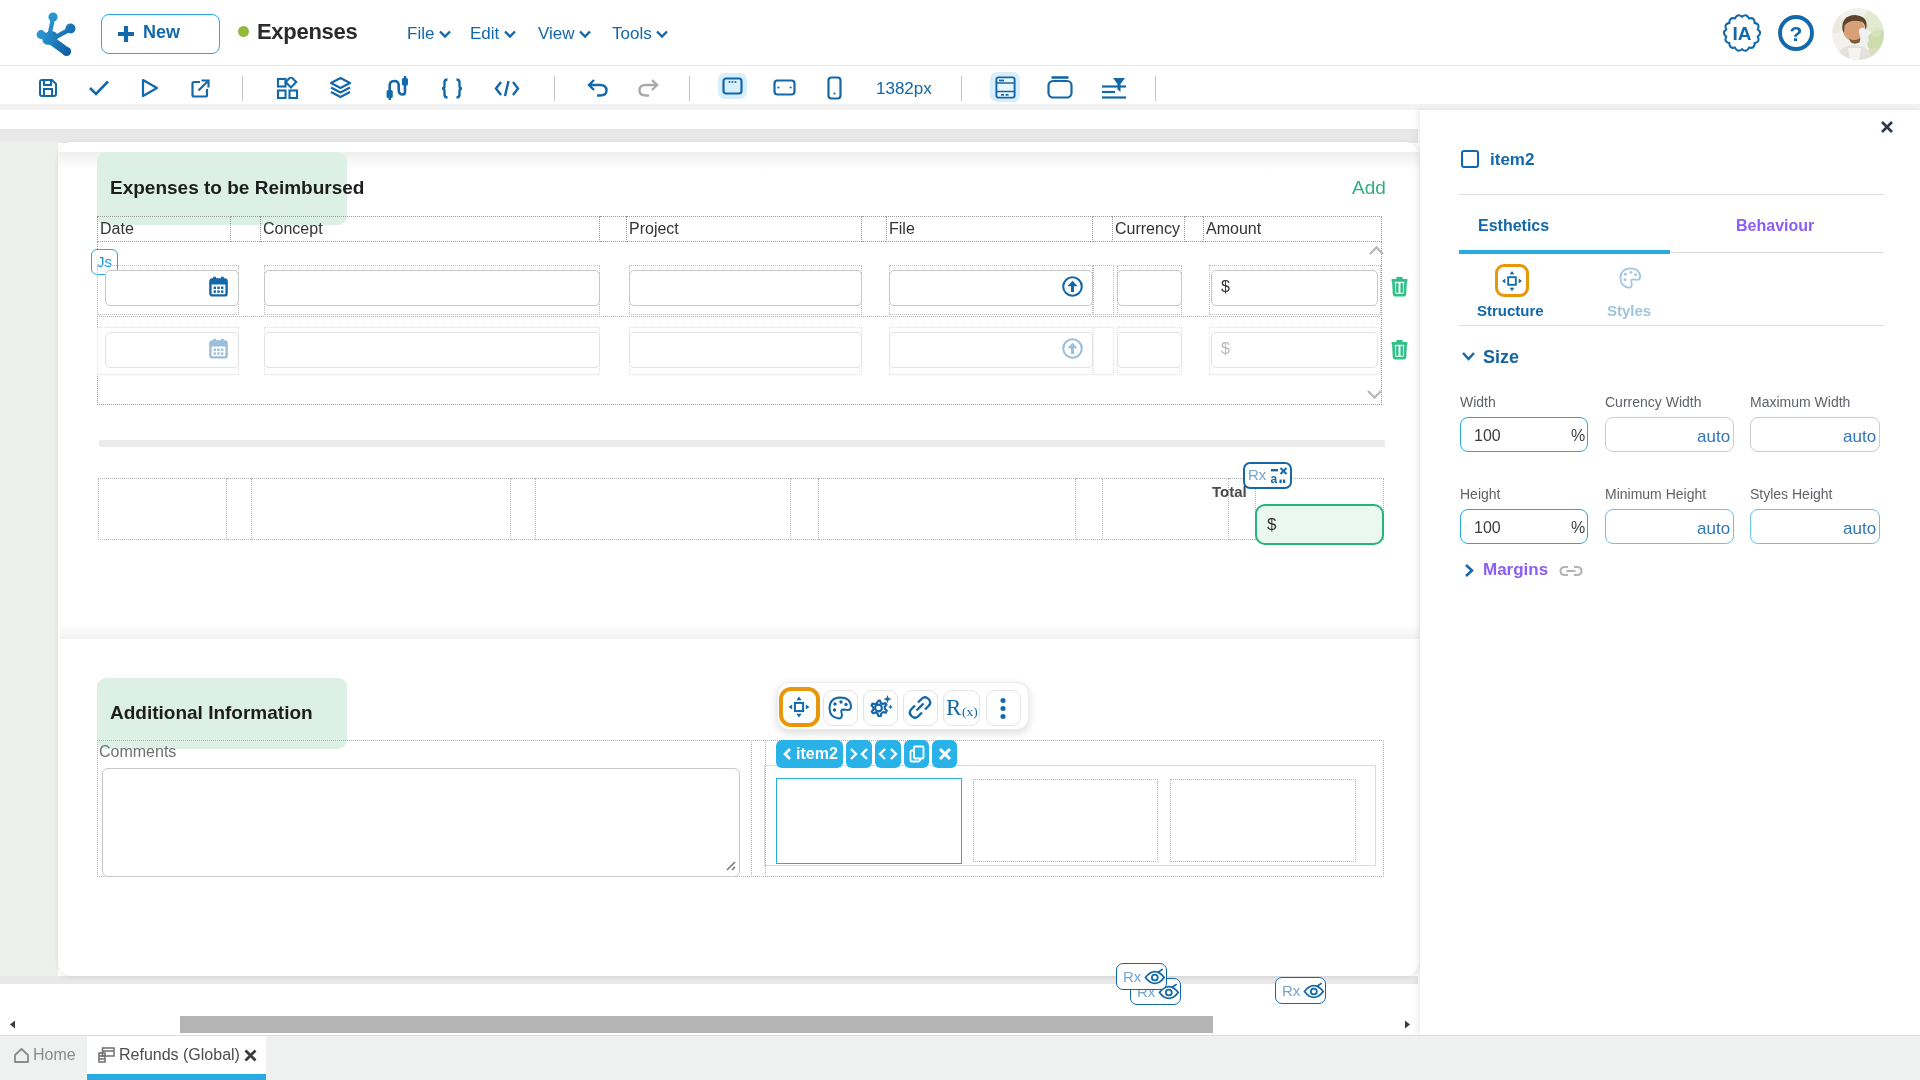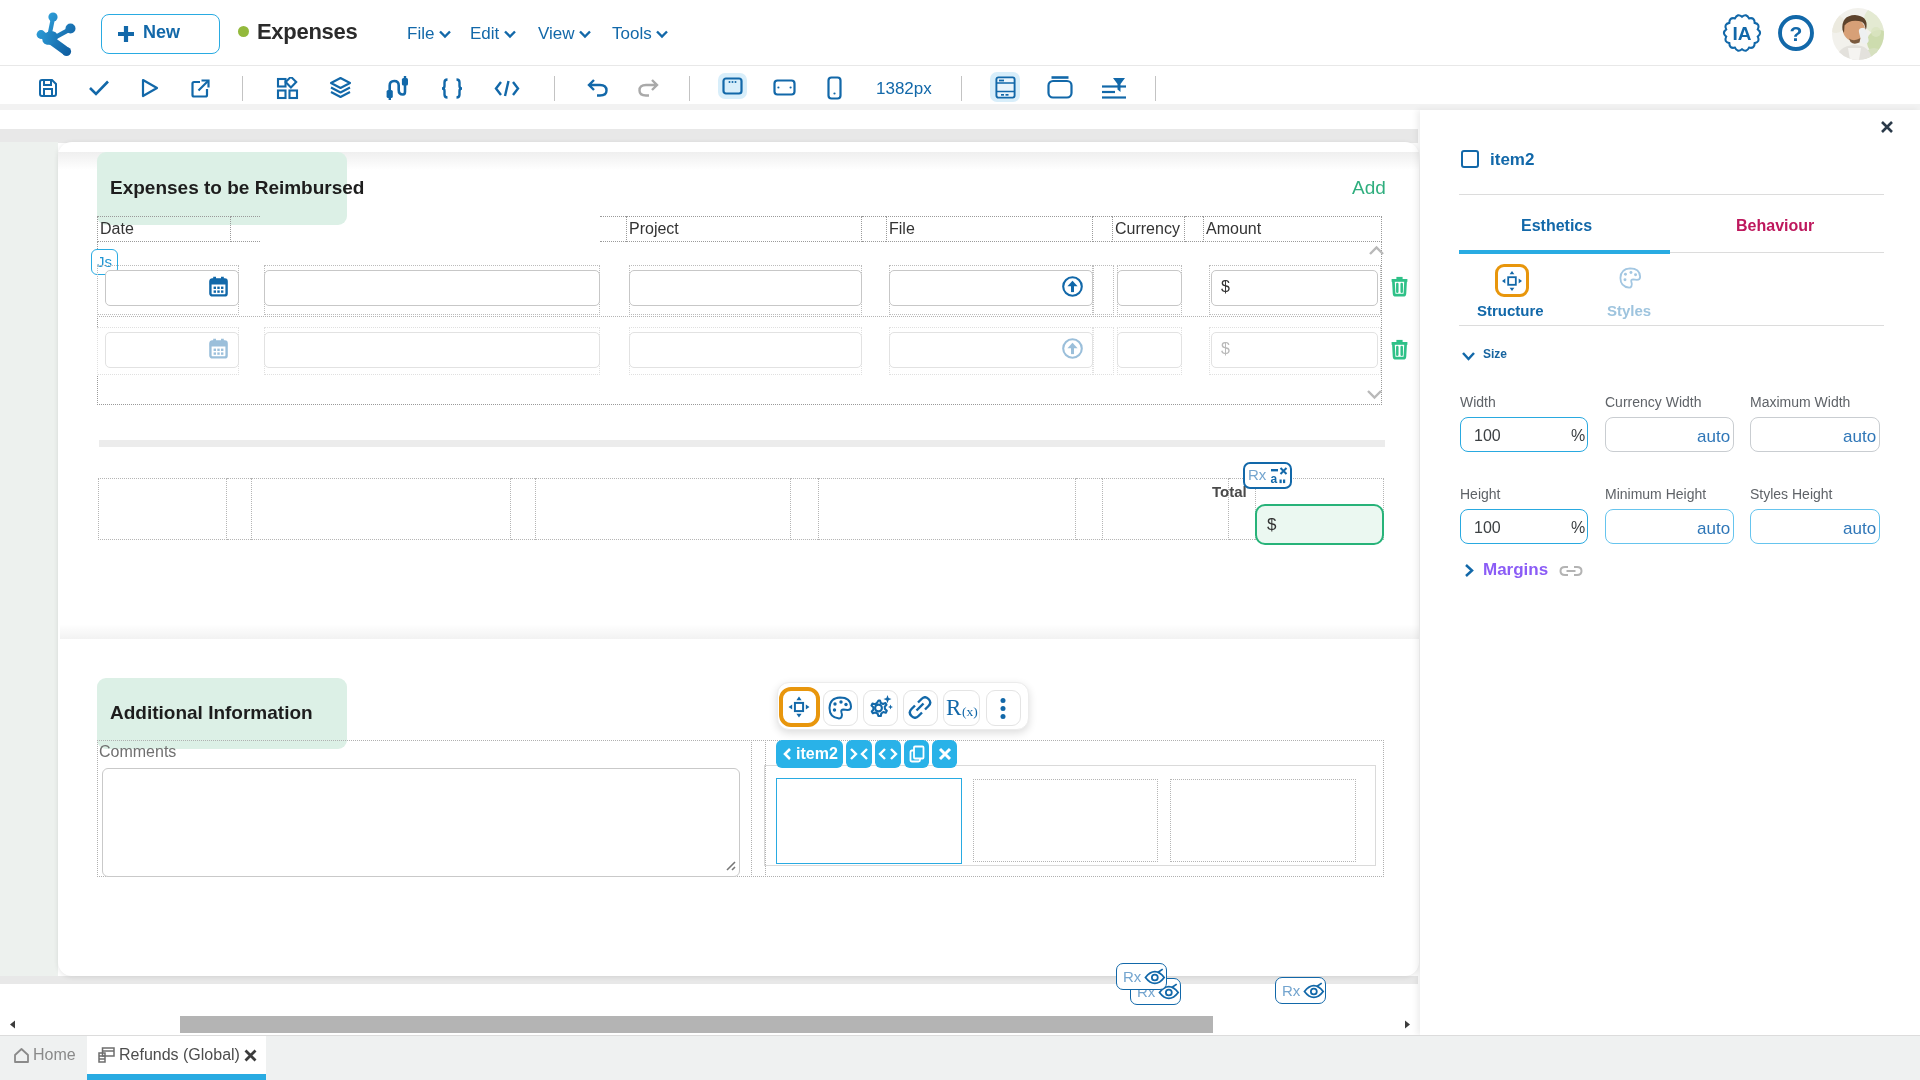--- a/index.html
+++ b/index.html
@@ -245,20 +245,21 @@
 
 <div class="abs" style="left:97px;top:152px;width:250px;height:73px;background:#dcf0e6;border-radius:9px;"></div>
 <div class="abs" style="left:110px;top:177px;font-size:19px;font-weight:bold;color:#1d1d1d;">Expenses to be Reimbursed</div>
 <div class="abs" style="left:1352px;top:177px;font-size:19px;color:#2fae7e;text-align:center;">Add</div>
 
 
 <div class="abs" style="left:97px;top:242px;width:1285px;height:163px;border-left:1px dotted #9a9a9a;border-right:1px dotted #9a9a9a;border-bottom:1px dotted #9a9a9a;"></div>
 
 
 <div class="abs hdrcell" style="left:97px;top:216px;width:134px;">Date</div>
+<div class="abs hdrcell" style="left:260px;top:216px;width:340px;">Concept</div>
 <div class="abs hdrcell" style="left:626px;top:216px;width:236px;">Project</div>
 <div class="abs hdrcell" style="left:886px;top:216px;width:207px;">File</div>
 <div class="abs hdrcell" style="left:1112px;top:216px;width:73px;">Currency</div>
 <div class="abs hdrcell" style="left:1203px;top:216px;width:179px;">Amount</div>
 <div class="abs" style="left:231px;top:216px;width:29px;height:26px;border-top:1px dotted #9a9a9a;border-bottom:1px dotted #9a9a9a;"></div>
 <div class="abs" style="left:600px;top:216px;width:26px;height:26px;border-top:1px dotted #9a9a9a;border-bottom:1px dotted #9a9a9a;"></div>
 <div class="abs" style="left:862px;top:216px;width:24px;height:26px;border-top:1px dotted #9a9a9a;border-bottom:1px dotted #9a9a9a;"></div>
 <div class="abs" style="left:1093px;top:216px;width:19px;height:26px;border-top:1px dotted #9a9a9a;border-bottom:1px dotted #9a9a9a;"></div>
 <div class="abs" style="left:1185px;top:216px;width:18px;height:26px;border-top:1px dotted #9a9a9a;border-bottom:1px dotted #9a9a9a;"></div>
 
@@ -544,22 +545,22 @@
 <div class="abs" style="left:1420px;top:110px;width:500px;height:925px;background:#fff;box-shadow:-3px 0 6px rgba(0,0,0,0.07);"></div>
 
 <svg class="abs ic" style="left:1880px;top:120px;" width="14" height="14" viewBox="0 0 14 14">
       <path d="M2 2 L12 12 M12 2 L2 12" stroke="#2b3a4a" stroke-width="2.6"></path>
     </svg>
 
 <div class="abs" style="left:1461px;top:150px;width:18px;height:18px;border:2.5px solid #1268a9;border-radius:3px;"></div>
 <div class="abs" style="left:1490px;top:150px;font-size:17px;font-weight:bold;color:#1268a9;">item2</div>
 <div class="abs" style="left:1459px;top:194px;width:425px;height:1px;background:#dcdcdc;"></div>
 
-<div class="abs" style="left:1521px;top:217px;font-size:16px;font-weight:bold;color:#1268a9;">Esthetics</div>
-<div class="abs" style="left:1736px;top:217px;font-size:16px;font-weight:bold;color:#be185d;">Behaviour</div>
+<div class="abs" style="left:1478px;top:217px;font-size:16px;font-weight:bold;color:#1268a9;">Esthetics</div>
+<div class="abs" style="left:1736px;top:217px;font-size:16px;font-weight:bold;color:#8b5cf6;">Behaviour</div>
 <div class="abs" style="left:1670px;top:252px;width:214px;height:1px;background:#dcdcdc;"></div>
 <div class="abs" style="left:1459px;top:250px;width:211px;height:3.5px;background:#29abe2;"></div>
 
 <div class="abs" style="left:1495px;top:264px;width:34px;height:33px;border:3px solid #e8960c;border-radius:9px;"></div>
 <svg class="abs ic" style="left:1502px;top:271px;" width="20" height="20" viewBox="0 0 21 21">
 <g stroke="#1268a9" stroke-width="1.9" fill="none">
         <rect x="6.5" y="6.5" width="8" height="8"></rect>
       </g>
 <g fill="#1268a9">
         <path d="M10.5 0 L13 3.5 L8 3.5 Z"></path>
@@ -576,21 +577,21 @@
       <circle cx="13" cy="6" r="1.6" fill="#a3c7e2"></circle>
       <circle cx="6.5" cy="14" r="1.6" fill="#a3c7e2"></circle>
       <circle cx="18" cy="8.5" r="1.6" fill="#a3c7e2"></circle>
 </svg>
 <div class="abs" style="left:1607px;top:302px;font-size:15px;font-weight:bold;color:#9ec4de;">Styles</div>
 <div class="abs" style="left:1459px;top:325px;width:425px;height:1px;background:#dcdcdc;"></div>
 
 <svg class="abs ic" style="left:1461px;top:351px;" width="15" height="10" viewBox="0 0 15 10">
       <path d="M2 2 L7.5 8 L13 2" fill="none" stroke="#1268a9" stroke-width="2.5"></path>
     </svg>
-<div class="abs" style="left:1483px;top:347px;font-size:12px;font-weight:bold;color:#17649f;text-align:right;">Size</div>
+<div class="abs" style="left:1483px;top:347px;font-size:18px;font-weight:bold;color:#17649f;text-align:right;">Size</div>
 
 <div class="abs plabel" style="left:1460px;top:394px;">Width</div>
 <div class="abs plabel" style="left:1605px;top:394px;">Currency Width</div>
 <div class="abs plabel" style="left:1750px;top:394px;">Maximum Width</div>
 <div class="abs pinp" style="left:1460px;top:417px;width:128px;border:1.5px solid #29a9e0;"></div>
 <div class="abs" style="left:1474px;top:427px;font-size:16px;color:#3c4043;">100</div>
 <div class="abs" style="left:1571px;top:427px;font-size:16px;color:#3c4043;">%</div>
 <div class="abs pinp" style="left:1605px;top:417px;width:129px;border:1px solid #c9cdd1;"></div>
 <div class="abs" style="left:1697px;top:427px;font-size:17px;color:#3077b8;">auto</div>
 <div class="abs pinp" style="left:1750px;top:417px;width:130px;border:1px solid #c9cdd1;"></div>

